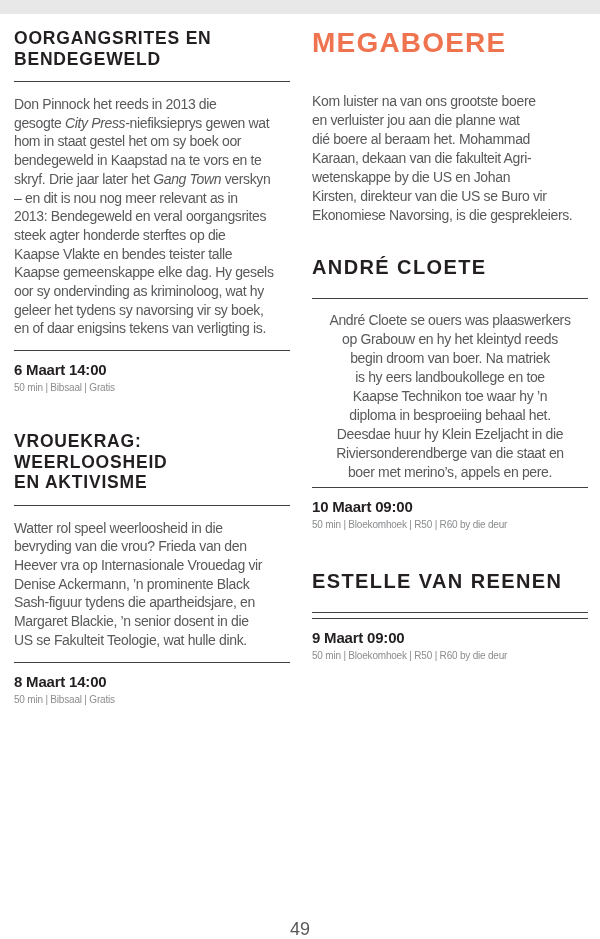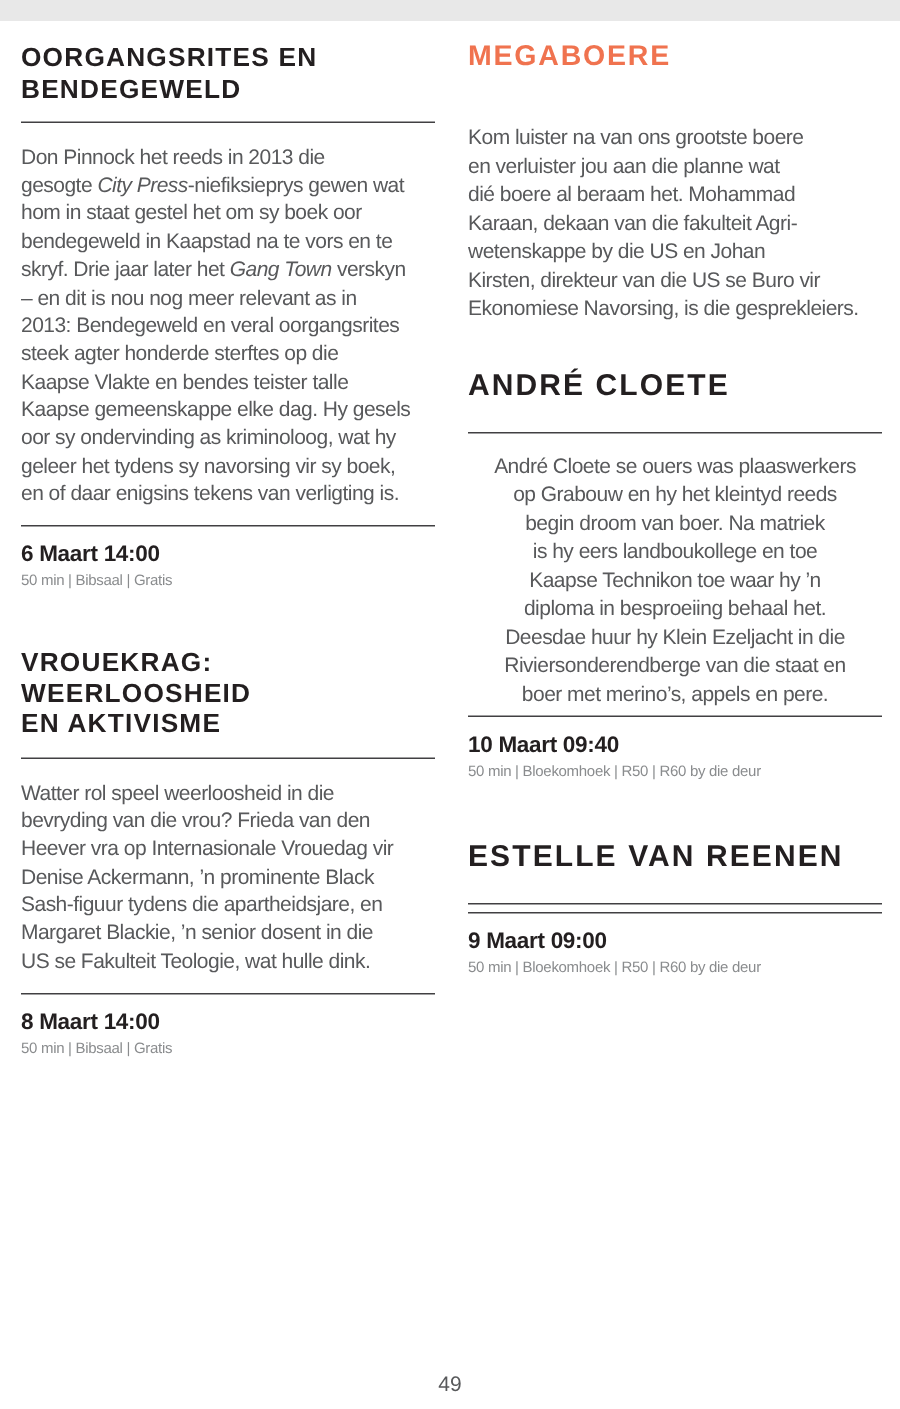--- a/index.html
+++ b/index.html
@@ -54,43 +54,43 @@
     letter-spacing:-0.2px;
   }
   .event-details{
     margin-top:4px;
     font-size:10px;color:var(--muted);letter-spacing:-0.2px;
   }
   .event + .event{margin-top:38px;}
 
   
   .main-title{
-    font-size:19px;font-weight:700;color:var(--accent);
+    font-size:28px;font-weight:700;color:var(--accent);
     letter-spacing:1.2px;margin-top:1px;
   }
   .intro{
     margin-top:33px;
     font-size:14px;line-height:19px;color:var(--body);
     white-space:pre-line;letter-spacing:-0.35px;
   }
   .speaker{margin-top:31px;}
   .speaker + .speaker{margin-top:40px;}
   .speaker-name{
     font-size:20px;font-weight:700;color:var(--heading);
     letter-spacing:1.4px;
     padding-bottom:19px;
     border-bottom:1px solid var(--rule);
   }
   .speaker .body-text{margin-top:12px;line-height:19px;text-align:center;}
   .speaker .divider{margin-top:5px;}
 
   .page-number{
-    position:absolute;left:0;right:0;bottom:23px;
+    position:absolute;left:0;right:0;bottom:13px;
     text-align:center;
-    font-size:14px;color:var(--body);
+    font-size:18px;color:var(--body);
   }
 </style>
 </head>
 <body>
 
 <div class="page">
   <div class="columns">
 
     <div class="col">
 
@@ -150,21 +150,21 @@
         <p class="body-text">André Cloete se ouers was plaaswerkers
 op Grabouw en hy het kleintyd reeds
 begin droom van boer. Na matriek
 is hy eers landboukollege en toe
 Kaapse Technikon toe waar hy ’n
 diploma in besproeiing behaal het.
 Deesdae huur hy Klein Ezeljacht in die
 Riviersonderendberge van die staat en
 boer met merino’s, appels en pere.</p>
         <hr class="divider">
-        <p class="event-date">10 Maart 09:40</p>
+        <p class="event-date">10 Maart 09:00</p>
         <p class="event-details">50 min | Bloekomhoek | R50 | R60 by die deur</p>
       </div>
 
       <div class="speaker">
         <h2 class="speaker-name">ESTELLE VAN REENEN</h2>
         <hr class="divider">
         <p class="event-date">9 Maart 09:00</p>
         <p class="event-details">50 min | Bloekomhoek | R50 | R60 by die deur</p>
       </div>
 

